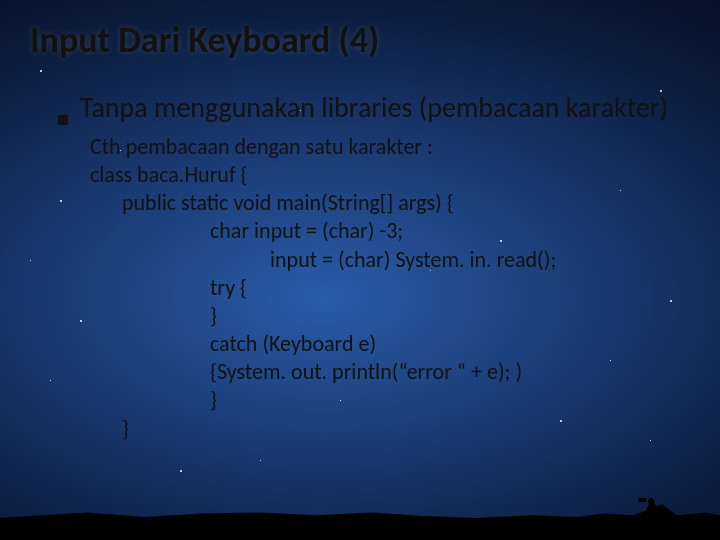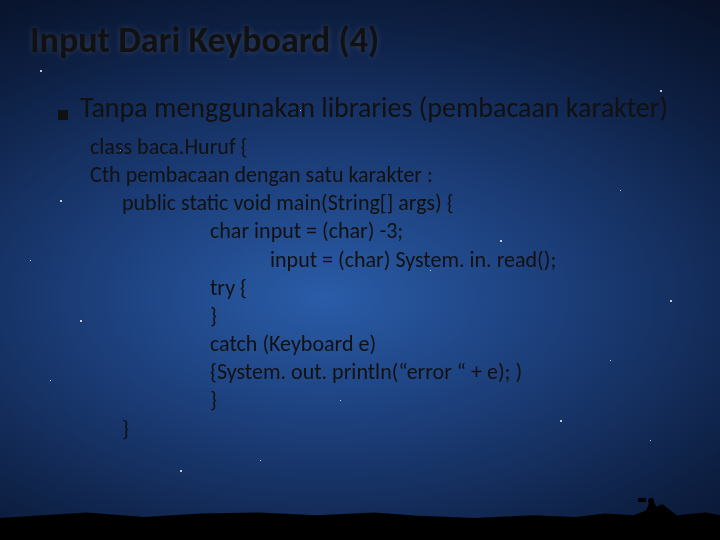--- a/index.html
+++ b/index.html
@@ -105,21 +105,21 @@
   }
   .title {
     font-size: 36px;
     font-weight: 700;
     color: #111;
     text-shadow: 0 0 6px rgba(255,255,255,0.15);
     margin: 0 0 28px 0;
   }
   .bullet-row {
     display: flex;
-    align-items: center;
+    align-items: flex-end;
     margin-left: 28px;
     margin-bottom: 6px;
   }
   .bullet {
     width: 10px;
     height: 10px;
     background: #111;
     margin-top: 14px;
     margin-right: 12px;
     flex-shrink: 0;
@@ -167,22 +167,22 @@
 
 <div class="slide">
   <h1 class="title">Input Dari Keyboard (4)</h1>
 
   <div class="bullet-row">
     <div class="bullet"></div>
     <div class="bullet-text">Tanpa menggunakan libraries (pembacaan karakter)</div>
   </div>
 
   <div class="code-block">
+    <div class="code-line">Cth pembacaan dengan satu karakter :</div>
     <div class="code-line">class baca.Huruf {</div>
-    <div class="code-line">Cth pembacaan dengan satu karakter :</div>
     <div class="code-line ind1">public static void main(String[] args) {</div>
     <div class="code-line ind2">char input = (char) -3;</div>
     <div class="code-line ind3">input = (char) System. in. read();</div>
     <div class="code-line ind2">try {</div>
     <div class="code-line ind2">}</div>
     <div class="code-line ind2">catch (Keyboard e)</div>
     <div class="code-line ind2">{System. out. println(“error “ + e); )</div>
     <div class="code-line ind2">}</div>
     <div class="code-line ind1">}</div>
   </div>

